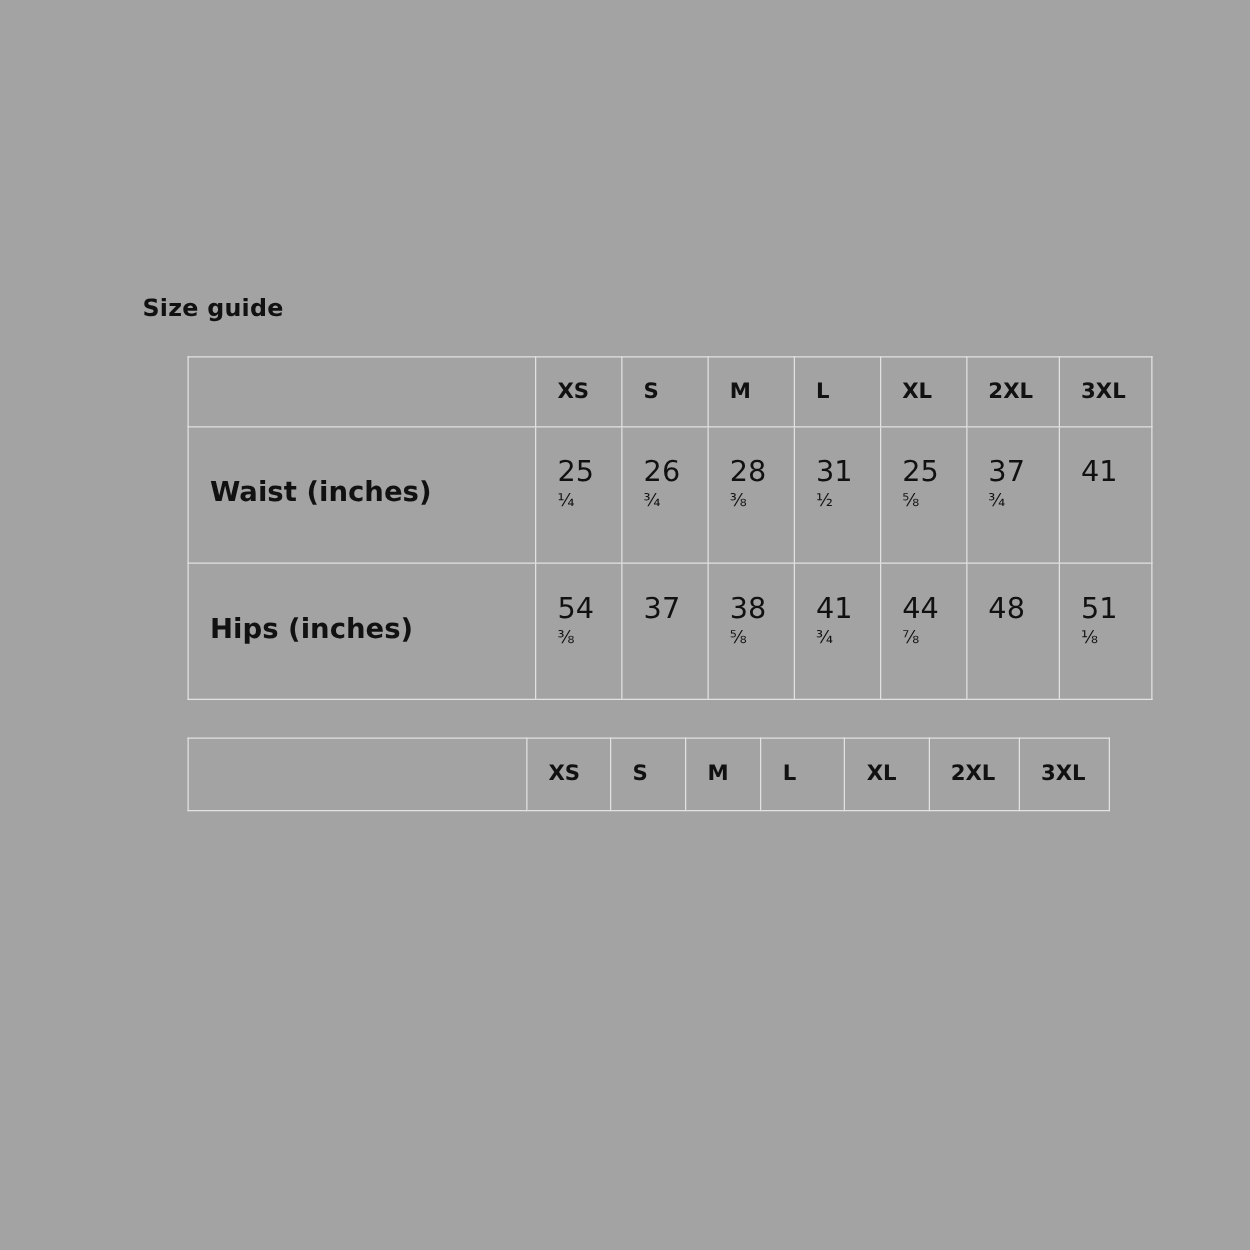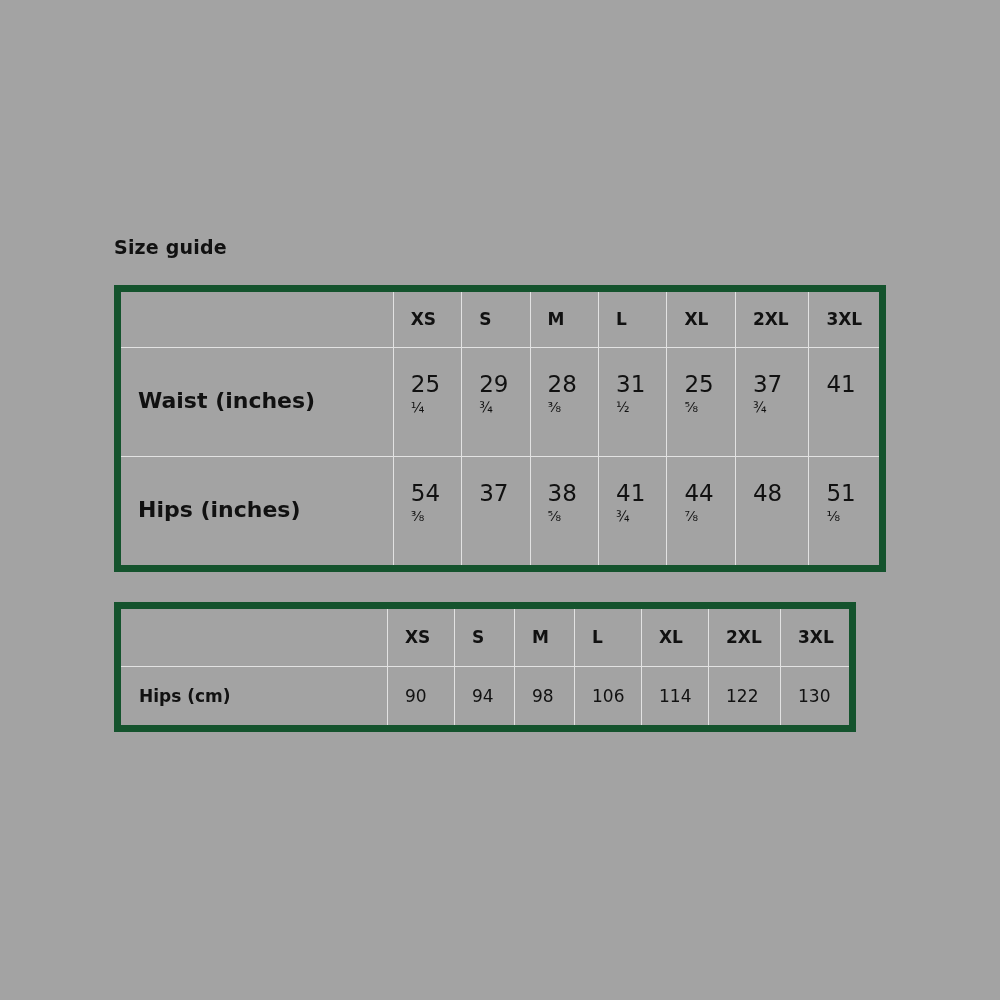--- a/index.html
+++ b/index.html
@@ -33,21 +33,22 @@
     font-weight: bold;
     color: #111111;
     letter-spacing: 0.2px;
     margin: 0 0 26px 0;
     line-height: 1.2;
   }
 
   table.size-table {
     border-collapse: collapse;
     table-layout: fixed;
-    border: 7px solid #14532d;
+    border: 1px solid #14532d;
+    margin-left: 36px;
   }
 
   table.size-table td,
   table.size-table th {
     border: 1px solid #e2e2e2;
     padding: 0;
     vertical-align: middle;
     text-align: left;
     font-weight: normal;
     color: #111111;
@@ -146,21 +147,21 @@
           <td>3XL</td>
         </tr>
 
         <tr class="data-row">
           <td class="rowhead">Waist (inches)</td>
           <td class="val">
             <span class="whole">25</span>
             <span class="frac">¼</span>
           </td>
           <td class="val">
-            <span class="whole">29</span>
+            <span class="whole">26</span>
             <span class="frac">¾</span>
           </td>
           <td class="val">
             <span class="whole">28</span>
             <span class="frac">⅜</span>
           </td>
           <td class="val">
             <span class="whole">31</span>
             <span class="frac">½</span>
           </td>
@@ -229,27 +230,17 @@
           <td>XS</td>
           <td>S</td>
           <td>M</td>
           <td>L</td>
           <td>XL</td>
           <td>2XL</td>
           <td>3XL</td>
         </tr>
 
 
-        <tr class="data-row">
-          <td class="rowhead">Hips (cm)</td>
-          <td>90</td>
-          <td>94</td>
-          <td>98</td>
-          <td>106</td>
-          <td>114</td>
-          <td>122</td>
-          <td>130</td>
-        </tr>
       </tbody>
     </table>
 
   </div>
 </div>
 
 </body></html>

